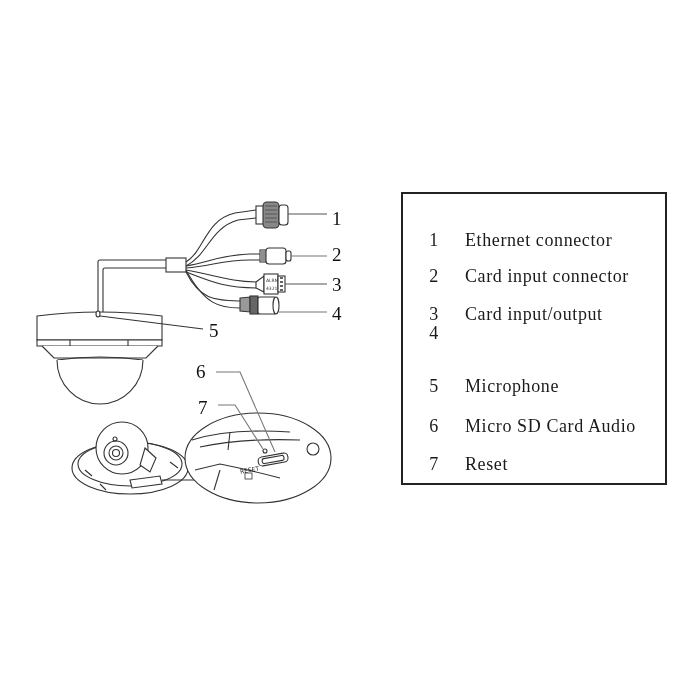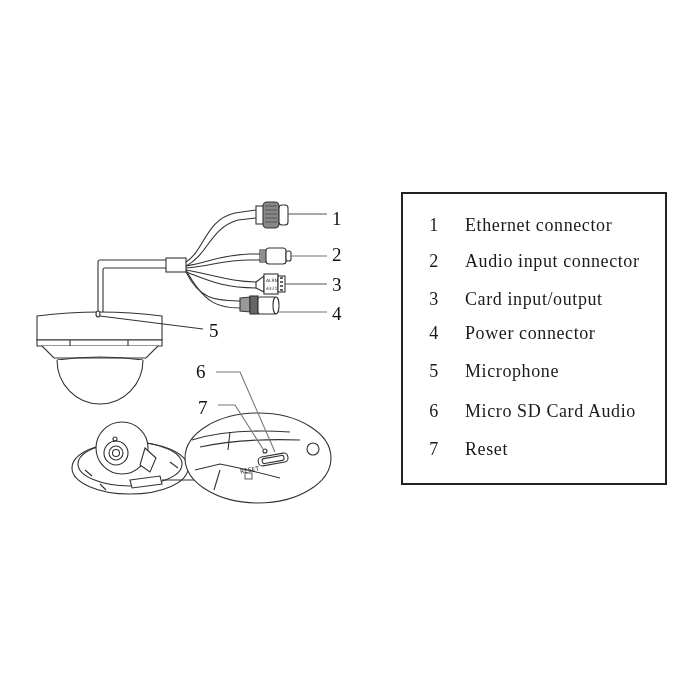--- a/index.html
+++ b/index.html
@@ -5,21 +5,21 @@
   html, body { margin: 0; padding: 0; background: #ffffff; }
   body { width: 700px; height: 700px; position: relative; overflow: hidden;
          font-family: "Liberation Serif", "DejaVu Serif", serif; color: #1a1a1a; }
   #illustration { position: absolute; left: 0; top: 0; width: 700px; height: 700px; }
   .callout-num { position: absolute; font-size: 19px; line-height: 1; color: #111; }
   .legend-box { position: absolute; left: 401px; top: 192px; width: 262px; height: 289px;
                 border: 2px solid #222; box-sizing: content-box; }
   .legend-row { position: absolute; left: 0; display: flex; align-items: baseline;
                 font-size: 18px; letter-spacing: 0.6px; }
   .legend-num { width: 62px; text-align: center; display: inline-block; }
-  .legend-label { display: inline-block; }
+  .legend-label { display: inline-block; margin-top: 15px; }
 </style>
 </head>
 <body>
 
 <svg id="illustration" viewBox="0 0 700 700" xmlns="http://www.w3.org/2000/svg">
   <g fill="none" stroke="#333" stroke-width="1.1">
 
     <g>
       <path d="M98 312 L98 262 Q98 260 100 260 L168 260"></path>
       <path d="M103 312 L103 270 Q103 268 105 268 L168 268"></path>
@@ -122,29 +122,28 @@
 <div class="callout-num" style="left:196px;top:362px;">6</div>
 <div class="callout-num" style="left:198px;top:398px;">7</div>
 
 <div class="legend-box">
   <div class="legend-row" style="top:21px;">
     <span class="legend-num">1</span>
     <span class="legend-label">Ethernet connector</span>
   </div>
   <div class="legend-row" style="top:57px;">
     <span class="legend-num">2</span>
-    <span class="legend-label">Audio input connector</span>
+    <span class="legend-label">Card input connector</span>
   </div>
   <div class="legend-row" style="top:95px;">
     <span class="legend-num">3</span>
     <span class="legend-label">Card input/output</span>
   </div>
   <div class="legend-row" style="top:129px;">
     <span class="legend-num">4</span>
-    <span class="legend-label">Power connector</span>
   </div>
   <div class="legend-row" style="top:167px;">
     <span class="legend-num">5</span>
     <span class="legend-label">Microphone</span>
   </div>
   <div class="legend-row" style="top:207px;">
     <span class="legend-num">6</span>
     <span class="legend-label">Micro SD Card Audio</span>
   </div>
   <div class="legend-row" style="top:245px;">

